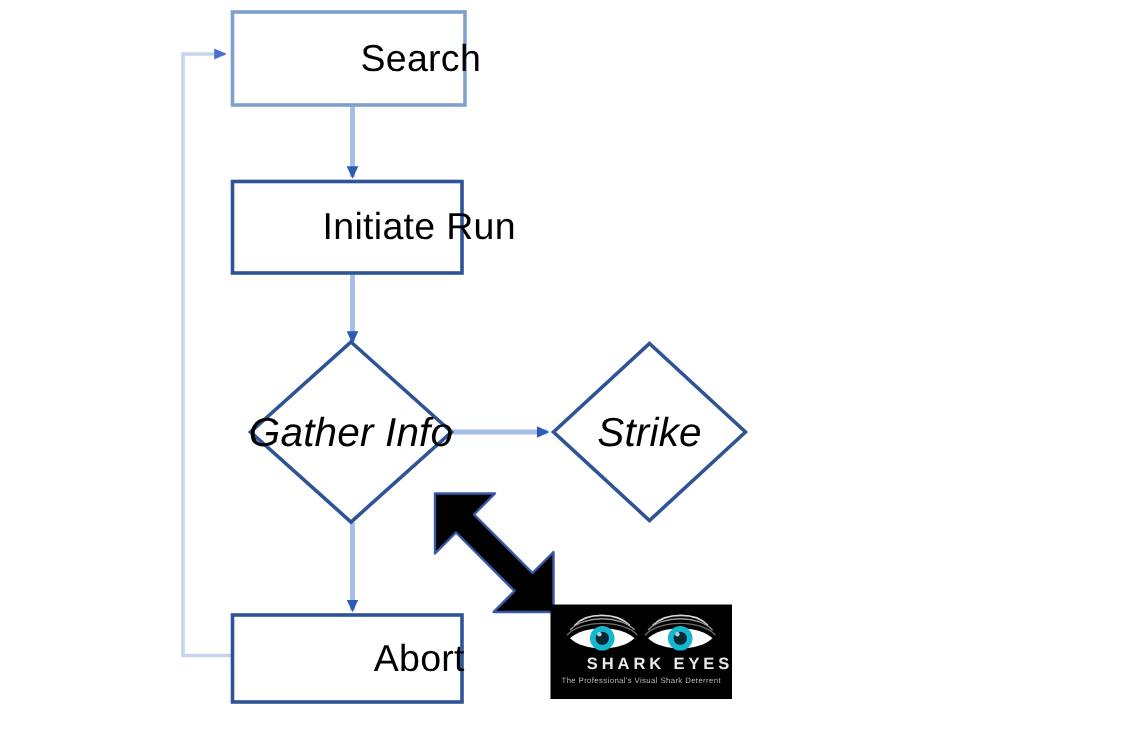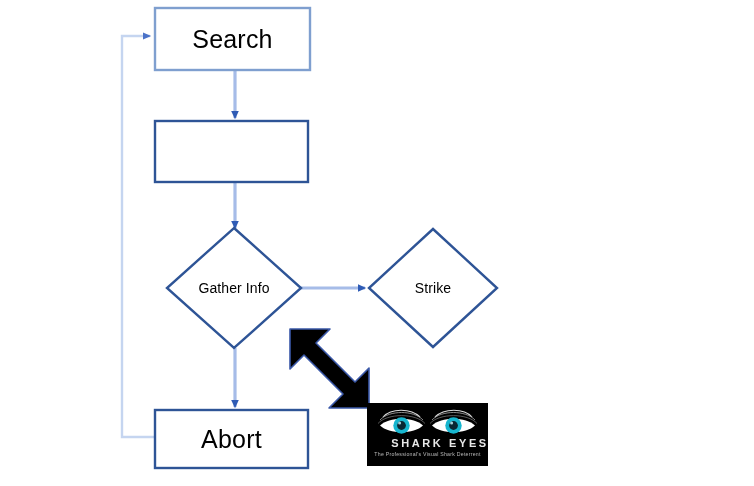--- a/index.html
+++ b/index.html
@@ -30,24 +30,26 @@
     align-items: center;
     justify-content: center;
     color: #000000;
     font-family: "Liberation Sans", sans-serif;
     white-space: nowrap;
     pointer-events: none;
   }
   .box-label {
     font-size: 25px;
     letter-spacing: 0.2px;
+    padding-left: 48px;
   }
   .diamond-label {
-    font-size: 14px;
+    font-size: 27px;
     letter-spacing: 0.1px;
+    font-style: italic;
   }
 
   
   #logo {
     position: absolute;
     left: 367px;
     top: 403px;
     width: 121px;
     height: 63px;
     background: #000000;
@@ -122,20 +124,21 @@
     <rect x="155" y="410" width="153" height="58" fill="#ffffff" stroke="#2e5496" stroke-width="2.4"></rect>
 
     <g>
       <path d="M290,329 L330,329 L316,343 L355,382 L369,368 L369,408
                L329,408 L343,394 L304,355 L290,369 Z" fill="#000000" stroke="#3a58a8" stroke-width="1.6" stroke-linejoin="round"></path>
     </g>
   </svg>
 
   <div class="node-label box-label" style="left:155px; top:8px; width:155px; height:62px;">Search</div>
 
+  <div class="node-label box-label" style="left:155px; top:121px; width:153px; height:61px;">Initiate Run</div>
 
   <div class="node-label diamond-label" style="left:167px; top:258px; width:134px; height:60px;">Gather Info</div>
 
   <div class="node-label box-label" style="left:155px; top:410px; width:153px; height:58px;">Abort</div>
 
   <div class="node-label diamond-label" style="left:369px; top:258px; width:128px; height:60px;">Strike</div>
 
   <div id="logo">
 
     <svg id="logo-eyes" viewBox="0 0 121 33">

